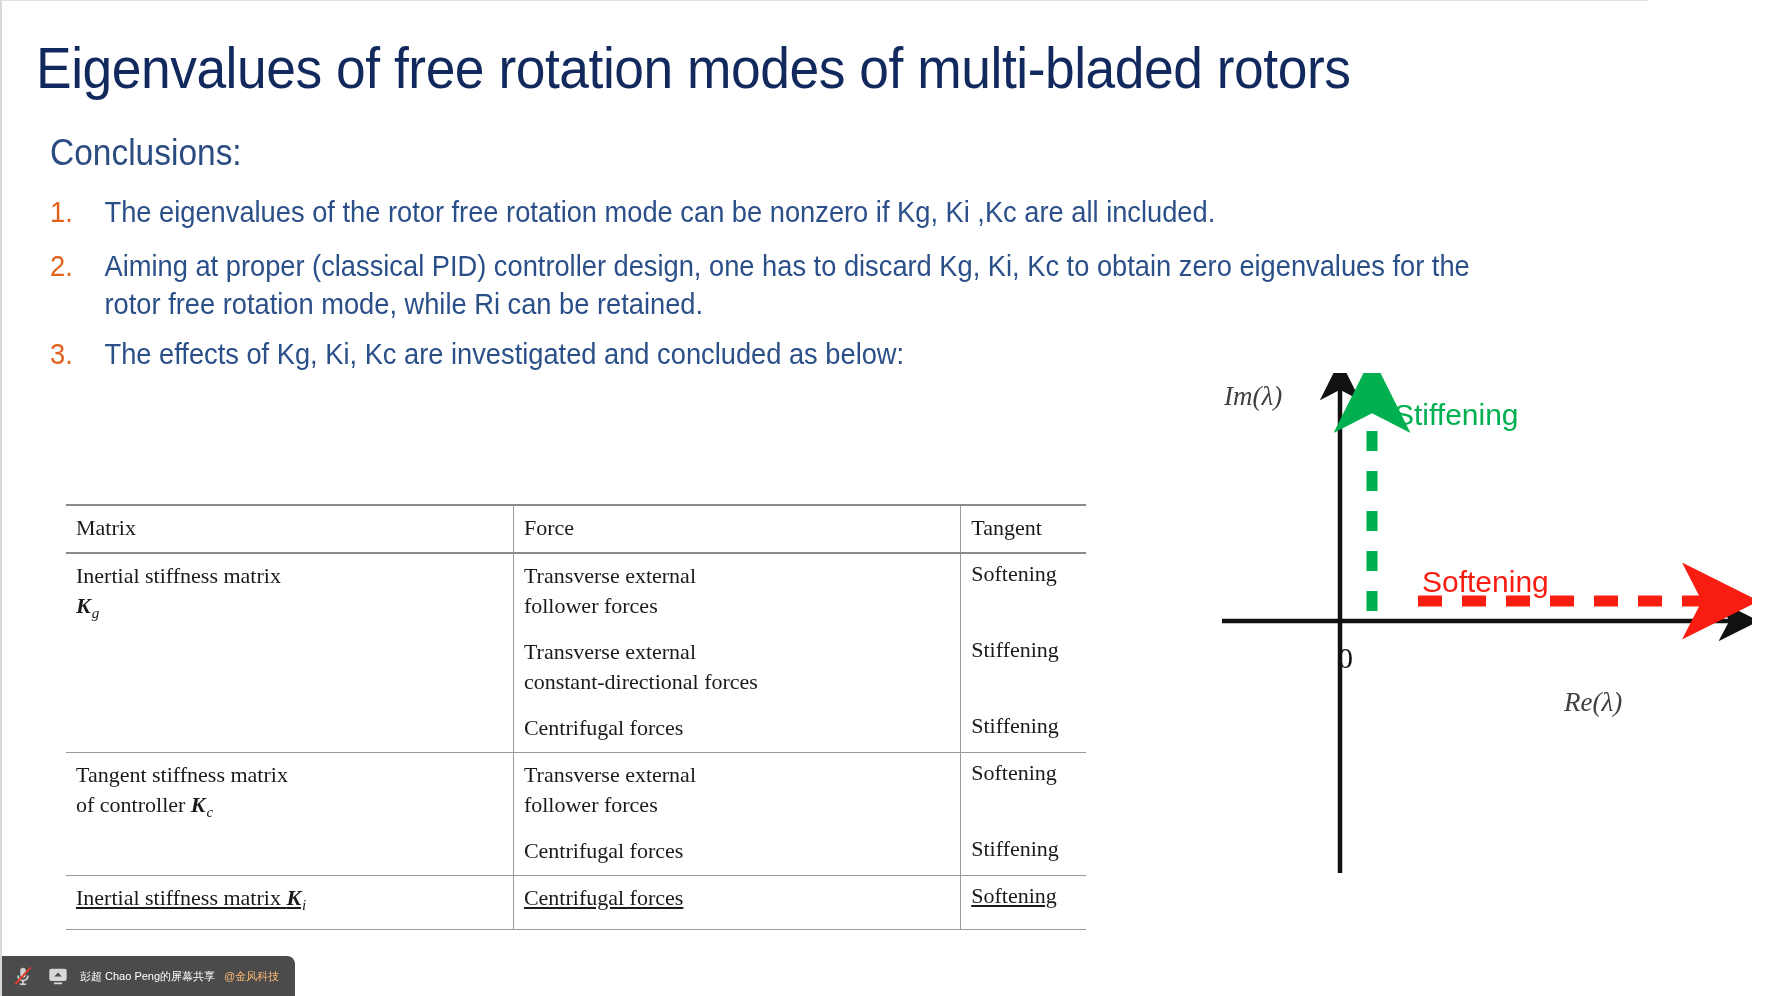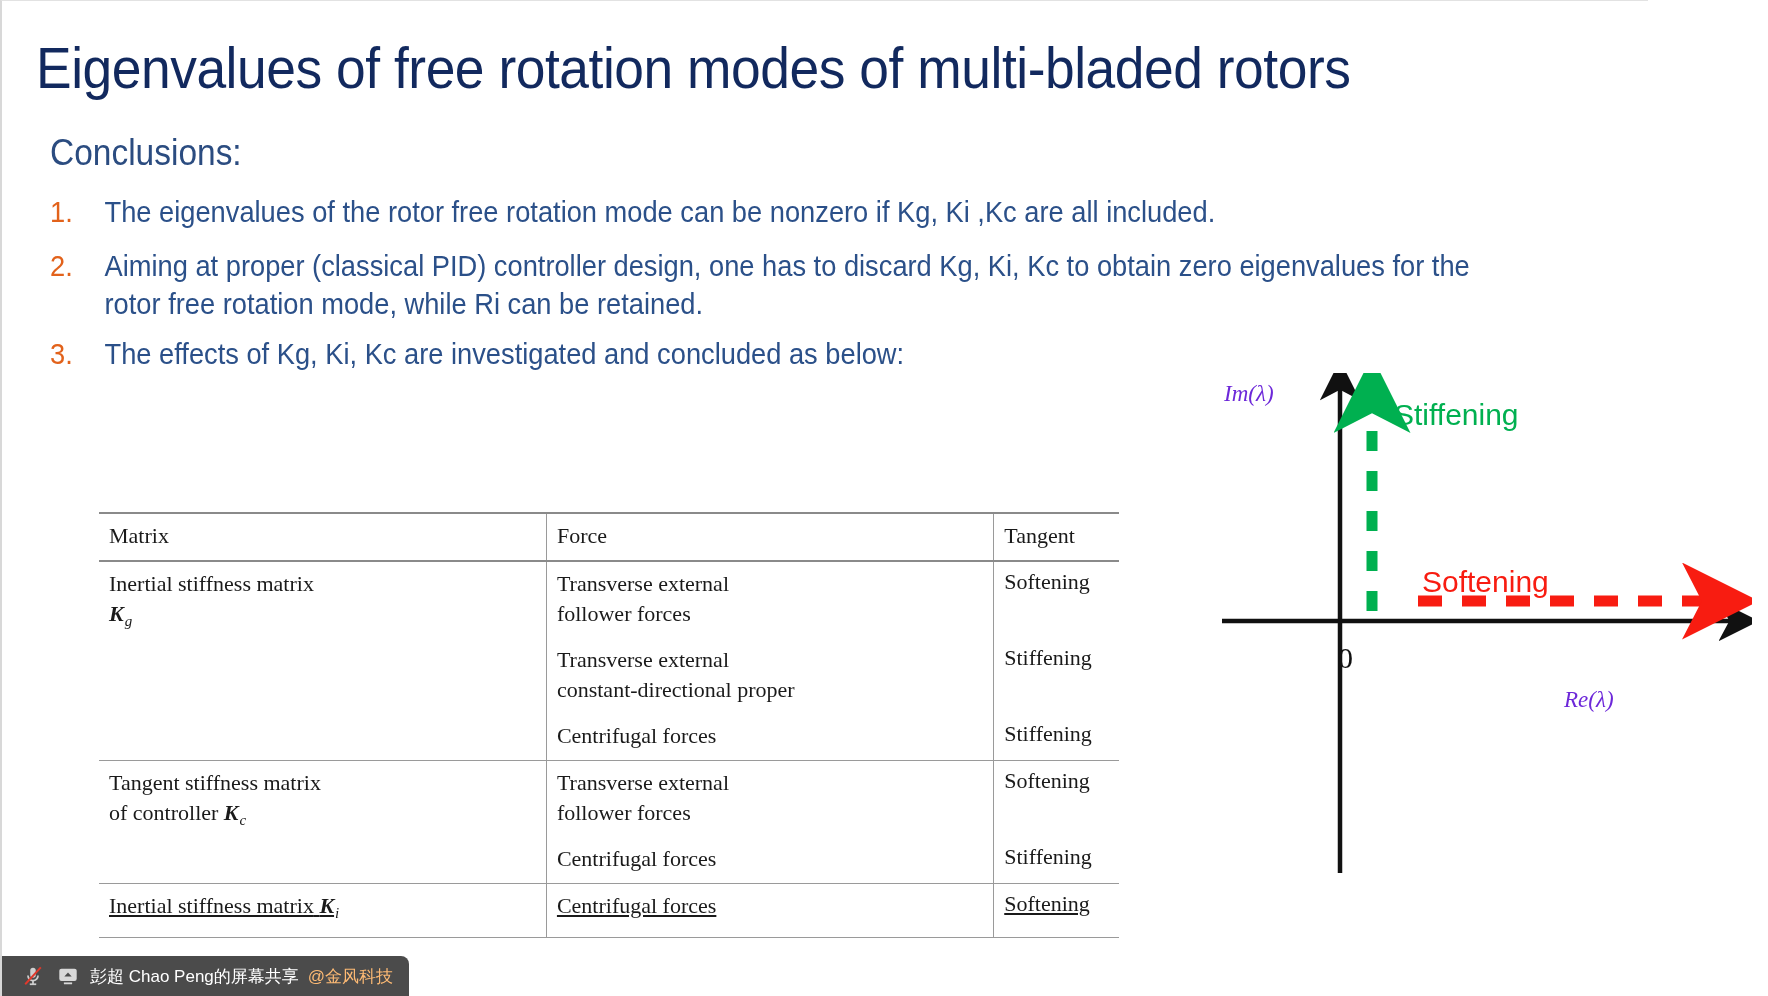--- a/index.html
+++ b/index.html
@@ -80,28 +80,27 @@
     margin-left: 58px;
     color: #2b5089;
   }
   #item1 { top: 192px; width: 1640px; }
   #item2 { top: 246px; width: 1540px; }
   #item3 { top: 334px; width: 1200px; }
 
   
   #effect-table {
     position: absolute;
-    left: 97px;
+    left: 64px;
     top: 503px;
     width: 1020px;
     border-collapse: collapse;
     font-family: "Liberation Serif", serif;
     font-size: 22px;
     color: #1a1a1a;
-    margin-top: 8px;
   }
   #effect-table .rule-top   { border-top: 2px solid #8a8a8a; }
   #effect-table .rule-mid   { border-top: 2.5px solid #8a8a8a; }
   #effect-table .rule-thin  { border-top: 1.2px solid #9a9a9a; }
   #effect-table .rule-bot   { border-bottom: 1.2px solid #9a9a9a; text-decoration: underline; }
   #effect-table td, #effect-table th {
     vertical-align: top;
     text-align: left;
     font-weight: normal;
     padding: 7px 0 9px 10px;
@@ -131,22 +130,22 @@
     top: 372px;
     width: 530px;
     height: 520px;
   }
   #diagram svg { display: block; }
 
   .axis-label {
     position: absolute;
     font-family: "Liberation Serif", serif;
     font-style: italic;
-    font-size: 23px;
-    color: #6d28d9;
+    font-size: 27px;
+    color: #404040;
     white-space: nowrap;
   }
   #label-im { left: 2px; top: 8px; }
   #label-re { left: 342px; top: 278px; margin-top: 36px; }
   #label-zero {
     position: absolute;
     left: 116px;
     top: 268px;
     font-family: "Liberation Serif", serif;
     font-size: 30px;
@@ -168,28 +167,28 @@
     color: #f81c11;
     white-space: nowrap;
   }
 
   
   #share-bar {
     position: absolute;
     left: 0;
     bottom: 0;
     height: 40px;
-    padding: 0 16px 0 18px;
+    padding: 0 16px 0 8px;
     display: flex;
     align-items: center;
     gap: 9px;
     background: #4b4b4b;
     border-top-right-radius: 8px;
     color: #ffffff;
-    font-size: 17px;
+    font-size: 11px;
   }
   #share-bar .bar-icon {
     display: inline-flex;
     align-items: center;
     justify-content: center;
     width: 26px;
     height: 26px;
   }
   #share-text { color: #ffffff; white-space: nowrap; }
   #share-org  { color: #fdba74; white-space: nowrap; }
@@ -233,21 +232,21 @@
         </td>
         <td class="col-force">
           <span class="cell-line">Transverse external</span>
           <span class="cell-line">follower forces</span>
         </td>
         <td class="col-effect">Softening</td>
       </tr>
       <tr>
         <td class="col-force">
           <span class="cell-line">Transverse external</span>
-          <span class="cell-line">constant-directional proper</span>
+          <span class="cell-line">constant-directional forces</span>
         </td>
         <td class="col-effect">Stiffening</td>
       </tr>
       <tr>
         <td class="col-force">
           <span class="cell-line">Centrifugal forces</span>
         </td>
         <td class="col-effect">Stiffening</td>
       </tr>
 

